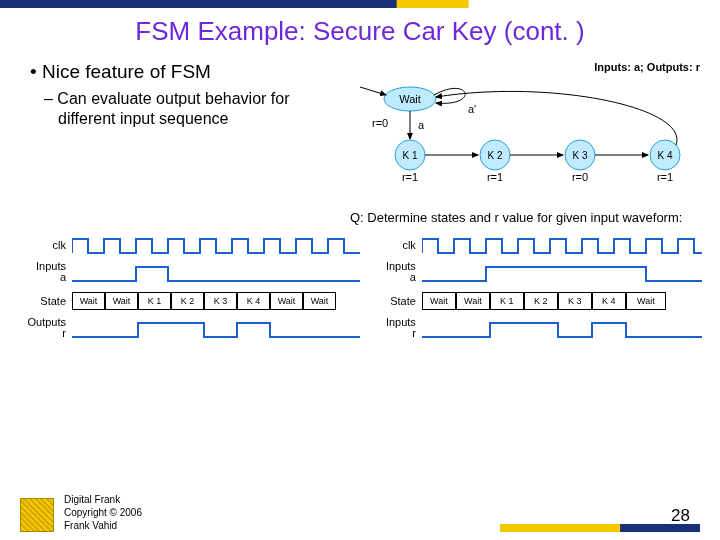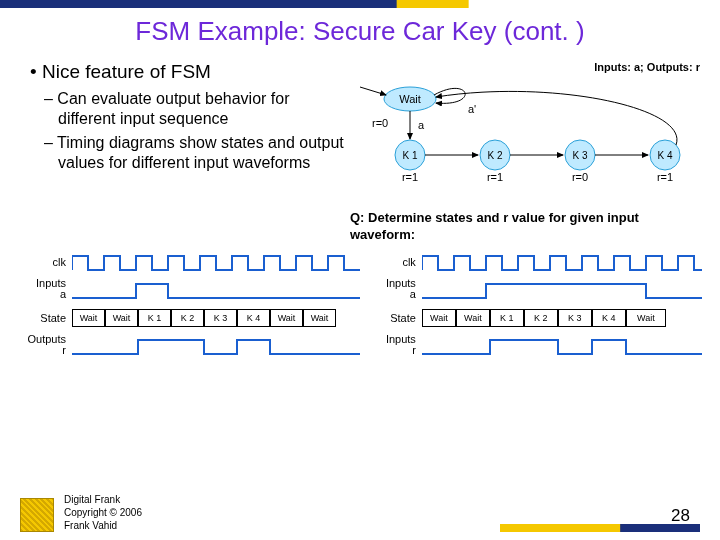--- a/index.html
+++ b/index.html
@@ -7,21 +7,21 @@
   .banner { height: 8px; background: linear-gradient(to right, #1a2f7a 0%, #1a2f7a 55%, #f5c800 55.2%, #f5c800 65%, #ffffff 65.2%, #ffffff 100%); }
   h1 { font-size: 26px; font-weight: normal; text-align: center; padding: 8px 0 14px 0; color: #6d28d9; }
   .content { position: relative; padding: 0 20px; }
   .left-col { width: 330px; float: left; }
   .right-col { width: 350px; float: right; font-size: 11px; }
   .right-col-inner { position: relative; }
   .bullet-main { font-size: 19px; margin-left: 10px; margin-bottom: 6px; }
   .bullet-sub { font-size: 16px; margin-left: 38px; text-indent: -14px; margin-bottom: 4px; line-height: 1.25; }
   .io-label { text-align: right; font-size: 11px; margin-bottom: 4px; font-weight: bold; }
   .fsm-svg { width: 340px; height: 125px; }
-  .q-text { font-size: 13px; font-weight: bold; margin-top: 6px; line-height: 1.3; }
+  .q-text { font-size: 13px; font-weight: normal; margin-top: 6px; line-height: 1.3; }
   .timing-area { clear: both; padding-top: 6px; display: flex; }
   .timing-col { position: relative; }
   .timing-col.left { width: 350px; }
   .timing-col.right { width: 340px; margin-left: 10px; }
   .timing-row { position: relative; height: 28px; }
   .row-label { position: absolute; right: calc(100% - 50px); top: 6px; font-size: 11px; text-align: right; width: 50px; padding-right: 4px; }
   .row-label.tight { top: 0; line-height: 1.05; }
   .wave-area { position: absolute; left: 52px; top: 2px; }
   .state-boxes { position: absolute; left: 52px; top: 3px; display: flex; }
   .state-box { border: 1px solid #000; font-size: 9px; height: 18px; display: flex; align-items: center; justify-content: center; background: #fff; }
@@ -34,21 +34,20 @@
 </head>
 <body>
 
 <div class="banner"></div>
 <h1>FSM Example: Secure Car Key (cont. )</h1>
 
 <div class="content">
   <div class="left-col">
     <div class="bullet-main">• <span>Nice feature of FSM</span></div>
     <div class="bullet-sub">– <span>Can evaluate output behavior for different input sequence</span></div>
-    <div class="bullet-sub">– <span>Timing diagrams show states and output values for different input waveforms</span></div>
   </div>
 
   <div class="right-col">
     <div class="right-col-inner">
     <div class="io-label">Inputs: a; Outputs: r</div>
     <svg class="fsm-svg" viewBox="0 0 340 125">
       <defs>
             <marker id="ah" markerWidth="8" markerHeight="8" refX="6" refY="3" orient="auto">
               <path d="M0,0 L7,3 L0,6 Z" fill="#000"></path>
             </marker>

